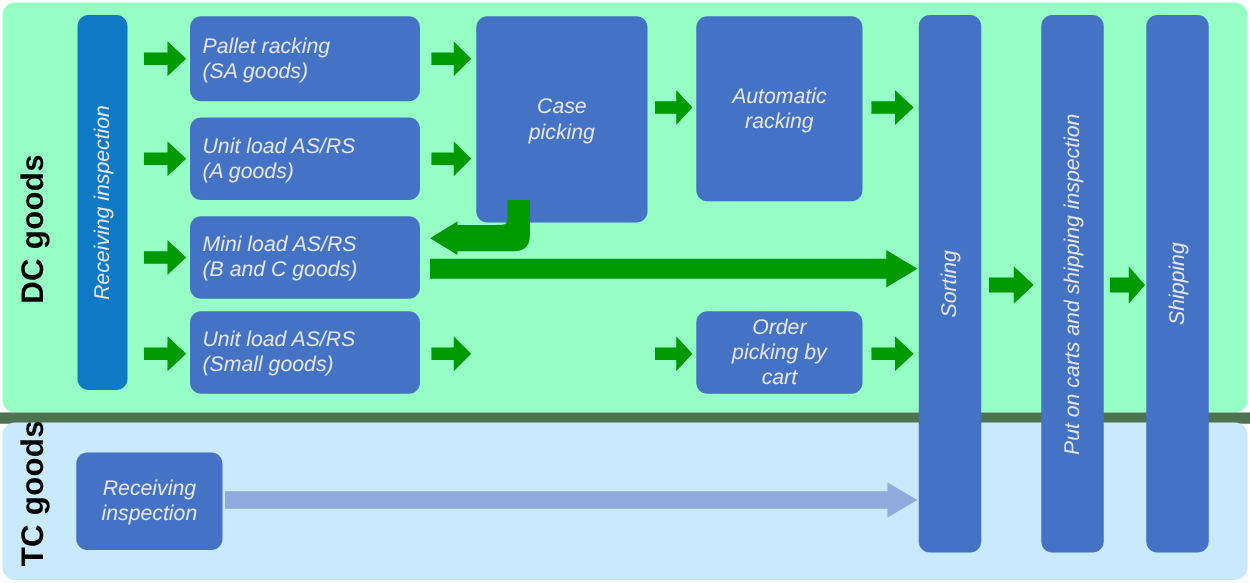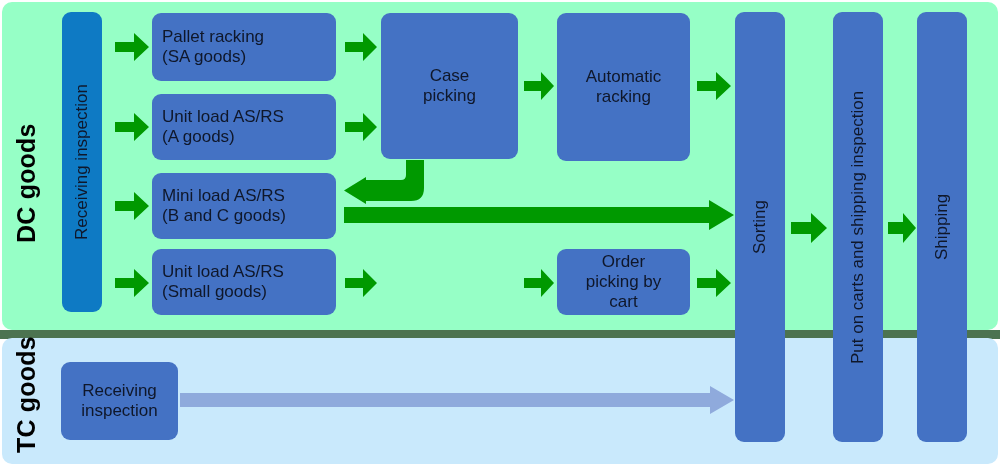--- a/index.html
+++ b/index.html
@@ -68,28 +68,29 @@
     left: 12px;
     top: 453px;
   }
 
   
   .box {
     position: absolute;
     box-sizing: border-box;
     background: #4472C4;
     border-radius: 9px;
-    color: #0f172a;
+    color: #e5e5e5;
     display: flex;
     align-items: center;
     justify-content: center;
     text-align: center;
     font-size: 17px;
     line-height: 1.18;
     padding: 3px 6px;
+    font-style: italic;
   }
   .box.left-align {
     justify-content: flex-start;
     text-align: left;
     padding-left: 10px;
   }
   .box.accent {
     background: #0E7AC4;
   }
   .box.vertical {
@@ -142,21 +143,21 @@
   <div class="box left-align" style="left:152px; top:173px; width:184px; height:66px;">
     <span class="box-label">Mini load AS/RS
 (B and C goods)</span>
   </div>
 
   <div class="box left-align" style="left:152px; top:249px; width:184px; height:66px;">
     <span class="box-label">Unit load AS/RS
 (Small goods)</span>
   </div>
 
-  <div class="box" style="left:381px; top:13px; width:137px; height:146px;">
+  <div class="box" style="left:381px; top:13px; width:137px; height:165px;">
     <span class="box-label">Case
 picking</span>
   </div>
 
   <div class="box" style="left:557px; top:13px; width:133px; height:148px;">
     <span class="box-label">Automatic
 racking</span>
   </div>
 
 

